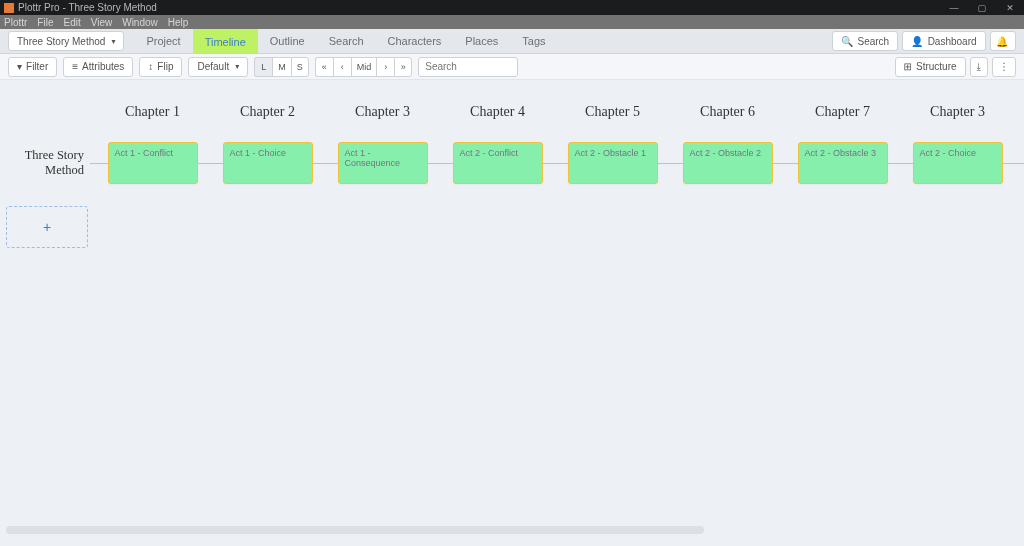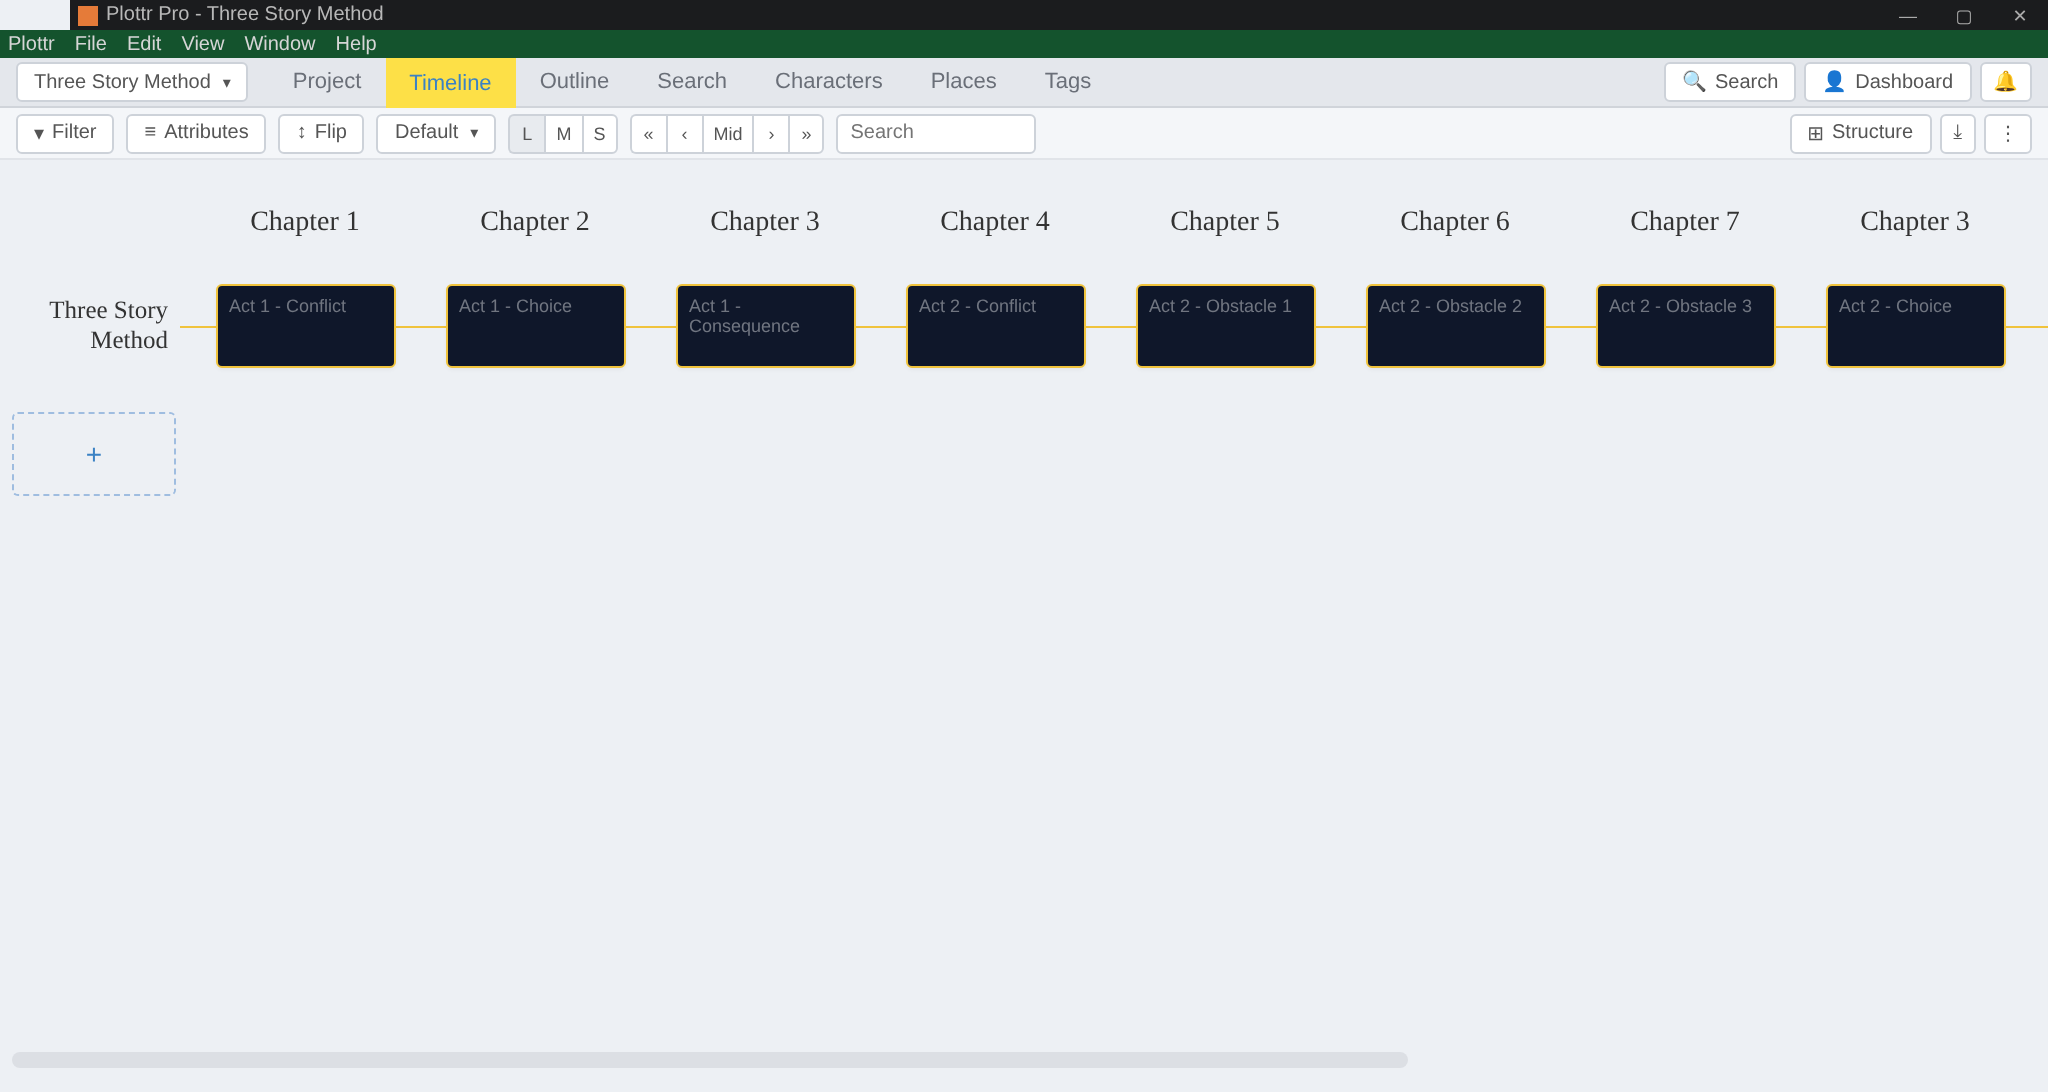--- a/index.html
+++ b/index.html
@@ -1,34 +1,34 @@
 <!DOCTYPE html>
 <html><head>
 <meta charset="utf-8">
 <style>
   * { box-sizing: border-box; margin: 0; padding: 0; font-family: -apple-system, BlinkMacSystemFont, "Segoe UI", Helvetica, Arial, sans-serif; }
   body { width: 1024px; height: 546px; background: #edf0f4; overflow: hidden; position: relative; }
 
   
-  .titlebar { height: 15px; background: #1b1c1e; color: #b8b8b8; font-size: 10px; display: flex; align-items: center; padding: 0 4px; position: relative; margin-left: 35px; }
+  .titlebar { height: 15px; background: #1b1c1e; color: #b8b8b8; font-size: 10px; display: flex; align-items: center; padding: 0 4px; position: relative; }
   .titlebar .app-icon { width: 10px; height: 10px; background: #e57b39; margin-right: 4px; }
   .titlebar .winbtns { position: absolute; right: 0; top: 0; display: flex; }
   .titlebar .winbtn { width: 28px; height: 15px; color: #aaa; font-size: 9px; display: flex; align-items: center; justify-content: center; cursor: pointer; }
 
   
-  .menubar { height: 14px; background: #14532d; color: #d6d6d6; font-size: 10px; display: flex; align-items: center; padding: 0 4px; gap: 10px; }
+  .menubar { height: 14px; background: #737373; color: #d6d6d6; font-size: 10px; display: flex; align-items: center; padding: 0 4px; gap: 10px; }
   .menubar span { cursor: pointer; }
 
   
   .toolbar { height: 25px; background: #e4e7ec; border-bottom: 1px solid #d0d4da; display: flex; align-items: center; padding: 0 8px; }
   .btn { background: #fff; border: 1px solid #cdd2d9; border-radius: 3px; height: 20px; padding: 0 8px; font-size: 10px; color: #555; display: inline-flex; align-items: center; gap: 4px; cursor: pointer; white-space: nowrap; }
   .btn.icon-only { padding: 0 6px; }
   .tabbar { display: flex; margin-left: 10px; }
   .tab { padding: 0 12px; height: 25px; display: flex; align-items: center; font-size: 11px; color: #6a6f78; cursor: pointer; }
-  .tab.active { background: #fde047; color: #3b82c4; border-top: 2px solid transparent; }
+  .tab.active { background: #bef264; color: #3b82c4; border-top: 2px solid transparent; }
   .toolbar-right { margin-left: auto; display: flex; gap: 4px; }
 
   
   .subbar { height: 26px; background: #f4f6f9; border-bottom: 1px solid #e1e4e9; display: flex; align-items: center; padding: 0 8px; gap: 6px; }
   .seggrp { display: inline-flex; }
   .seggrp .seg { background: #fff; border: 1px solid #cdd2d9; border-right: none; height: 20px; min-width: 18px; padding: 0 5px; font-size: 9px; color: #555; display: inline-flex; align-items: center; justify-content: center; cursor: pointer; }
   .seggrp .seg:first-child { border-radius: 3px 0 0 3px; }
   .seggrp .seg:last-child { border-right: 1px solid #cdd2d9; border-radius: 0 3px 3px 0; }
   .seggrp .seg.active { background: #e8ebef; }
   .searchbox { height: 20px; width: 100px; border: 1px solid #cdd2d9; border-radius: 3px; font-size: 10px; padding: 0 6px; color: #555; }
@@ -39,21 +39,21 @@
   .timeline { position: relative; padding-top: 24px; }
 
   .chapter-row { display: flex; align-items: flex-start; margin-left: 95px; }
   .chapter-cell { width: 115px; text-align: center; font-family: Georgia, 'Times New Roman', serif; font-size: 14px; color: #333; }
 
   .storyline-row { display: flex; align-items: center; margin-top: 22px; position: relative; }
   .storyline-label { width: 90px; text-align: right; padding-right: 6px; font-family: Georgia, 'Times New Roman', serif; font-size: 12.5px; color: #333; line-height: 1.2; }
   .line { position: absolute; left: 90px; right: 0; top: 50%; height: 1px; background: #f0c33c; z-index: 0; }
   .card-row { display: flex; margin-left: 5px; position: relative; z-index: 1; }
   .card-cell { width: 115px; display: flex; justify-content: center; }
-  .card { width: 90px; height: 42px; background: #0f172a; border: 1px solid #f0c33c; border-radius: 3px; padding: 5px 6px; font-size: 9px; color: #707580; cursor: pointer; box-shadow: 0 1px 2px rgba(0,0,0,0.04); }
+  .card { width: 90px; height: 42px; background: #86efac; border: 1px solid #f0c33c; border-radius: 3px; padding: 5px 6px; font-size: 9px; color: #707580; cursor: pointer; box-shadow: 0 1px 2px rgba(0,0,0,0.04); }
 
   .add-row { margin: 22px 0 0 6px; width: 82px; height: 42px; border: 1px dashed #9fbde0; border-radius: 3px; display: flex; align-items: center; justify-content: center; color: #3b82c4; font-size: 14px; cursor: pointer; }
 
   
   .hscroll { position: absolute; bottom: 2px; left: 6px; right: 320px; height: 8px; background: #dcdfe4; border-radius: 4px; }
 
   .caret { font-size: 8px; margin-left: 2px; }
   .ico { font-size: 10px; }
 </style>
 </head>

